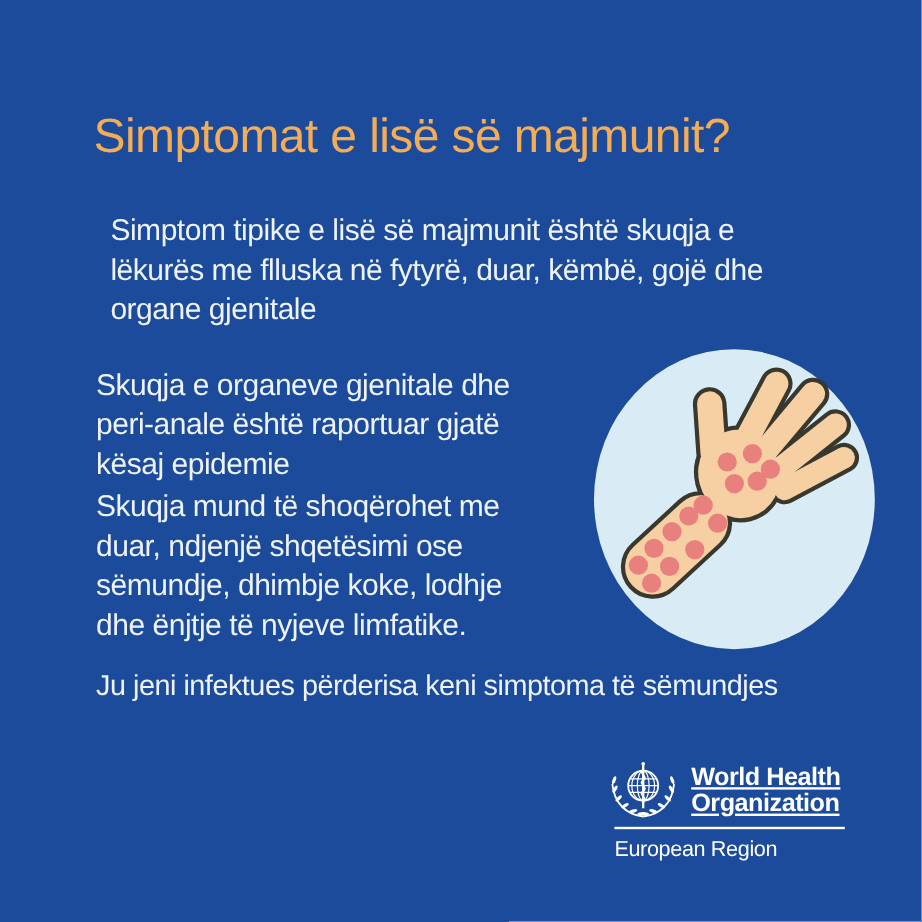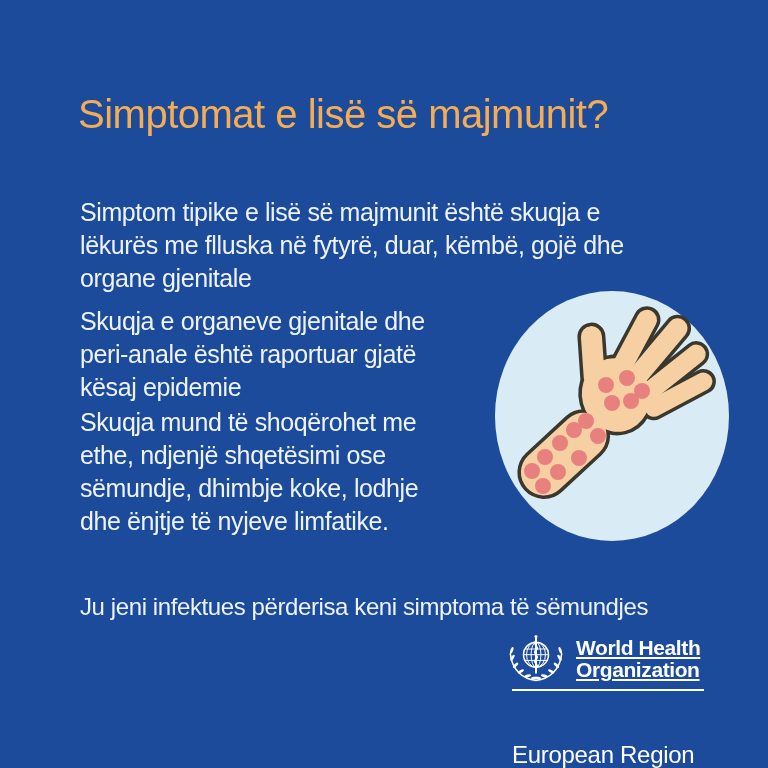--- a/index.html
+++ b/index.html
@@ -37,34 +37,33 @@
 
   .para {
     position: absolute;
     left: 80px;
     color: var(--text);
     font-size: 25px;
     line-height: 33px;
     letter-spacing: -0.4px;
     white-space: pre-line;
   }
-  .para-1 { top: 196px; width: 660px; }
+  .para-1 { top: 176px; width: 660px; margin-left: 12px; }
   .para-2 { top: 305px; width: 440px; }
   .para-3 { top: 406px; width: 440px; }
 
   .note {
     position: absolute;
     left: 80px;
     top: 558px;
     width: 680px;
     color: var(--text);
     font-size: 24px;
     letter-spacing: -0.4px;
     white-space: nowrap;
-    margin-top: 35px;
   }
 
   .arm-illustration {
     position: absolute;
     left: 494px;
     top: 290px;
     width: 238px;
     height: 254px;
   }
   .blob { fill: var(--circle); }
@@ -87,41 +86,40 @@
     text-decoration: underline;
   }
   .logo-divider {
     position: absolute; left: 9px; top: 59px;
     width: 192px; height: 2px;
     background: var(--logo);
   }
   .who-region {
     position: absolute; left: 9px; top: 67px;
     color: var(--logo);
-    font-size: 24px;
+    font-size: 18px;
     letter-spacing: -0.3px;
     white-space: nowrap;
-    margin-top: 44px;
   }
 </style>
 </head>
 <body>
 
 <div class="poster">
 
   <h1 class="page-title">Simptomat e lisë së majmunit?</h1>
 
   <p class="para para-1">Simptom tipike e lisë së majmunit është skuqja e
 lëkurës me flluska në fytyrë, duar, këmbë, gojë dhe
 organe gjenitale</p>
   <p class="para para-2">Skuqja e organeve gjenitale dhe
 peri-anale është raportuar gjatë
 kësaj epidemie</p>
   <p class="para para-3">Skuqja mund të shoqërohet me
-ethe, ndjenjë shqetësimi ose
+duar, ndjenjë shqetësimi ose
 sëmundje, dhimbje koke, lodhje
 dhe ënjtje të nyjeve limfatike.</p>
 
   <p class="note">Ju jeni infektues përderisa keni simptoma të sëmundjes</p>
 
   <svg class="arm-illustration" viewBox="0 0 238 254" xmlns="http://www.w3.org/2000/svg" aria-hidden="true">
     <defs>
       <g id="arm-shape">
         <rect x="0" y="-23" width="100" height="46" rx="23" transform="translate(33,198) rotate(-42.7)"></rect>
         <ellipse cx="122" cy="105" rx="34" ry="37" transform="rotate(-14 122 105)"></ellipse>

